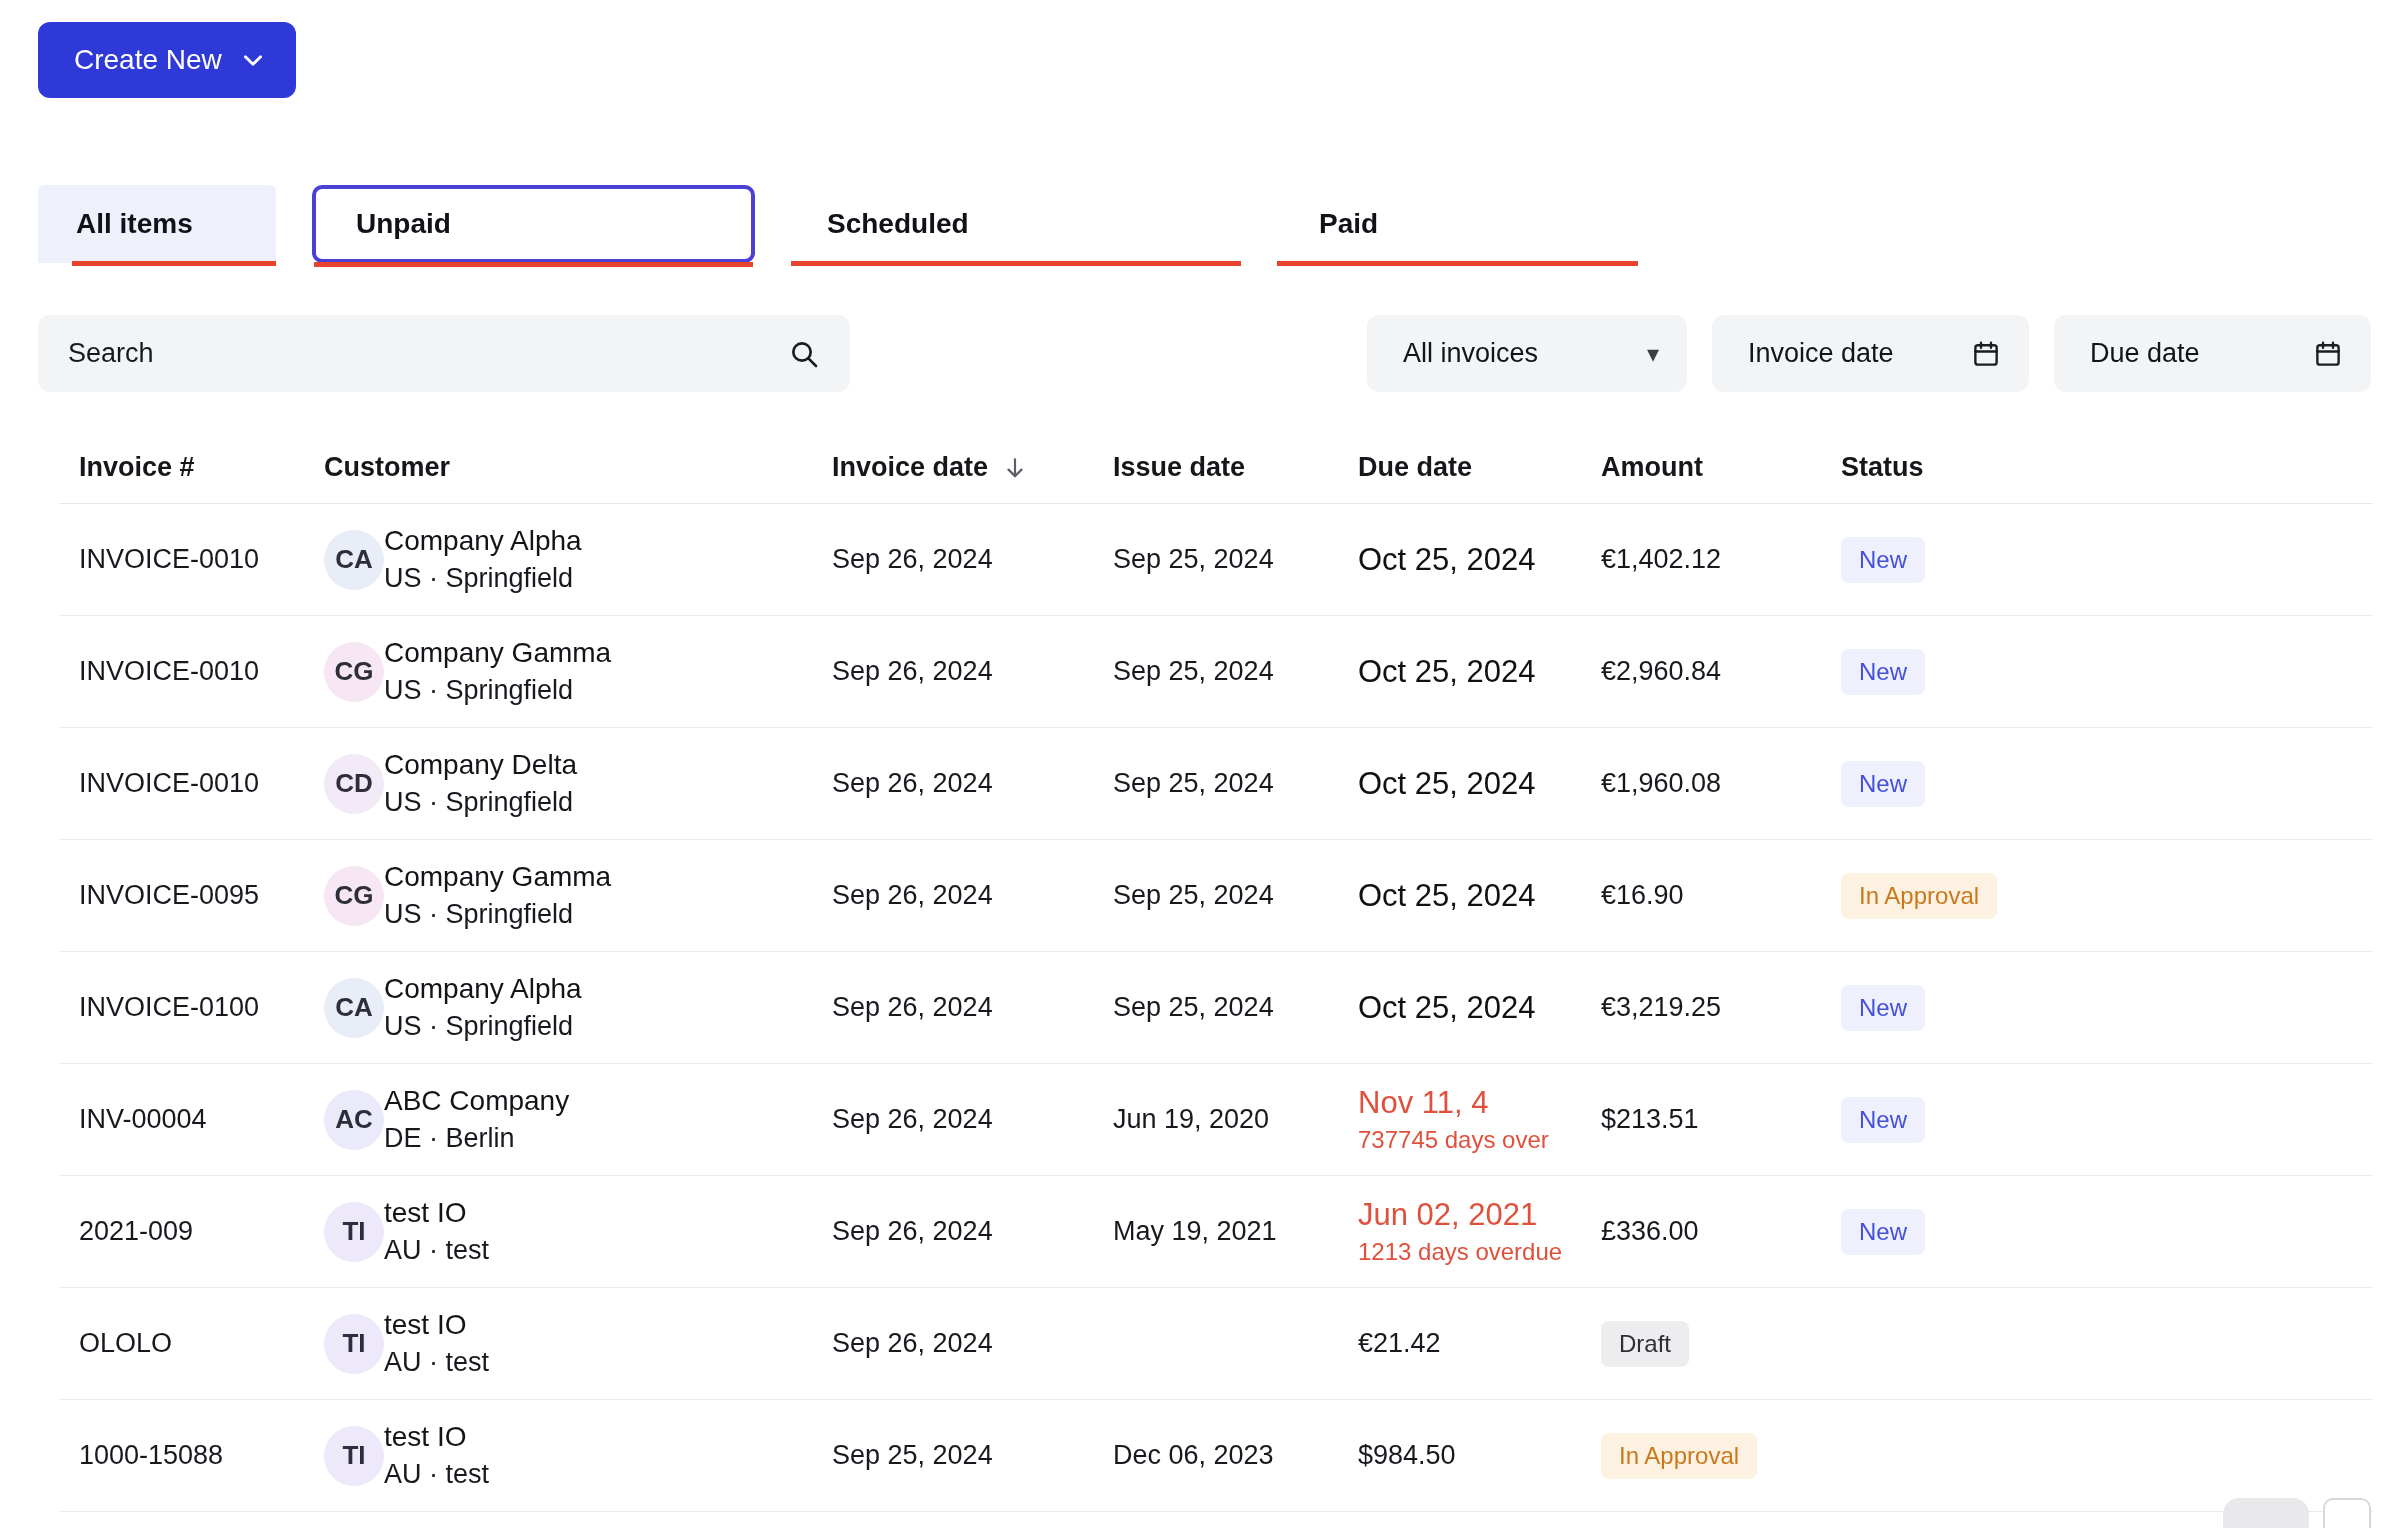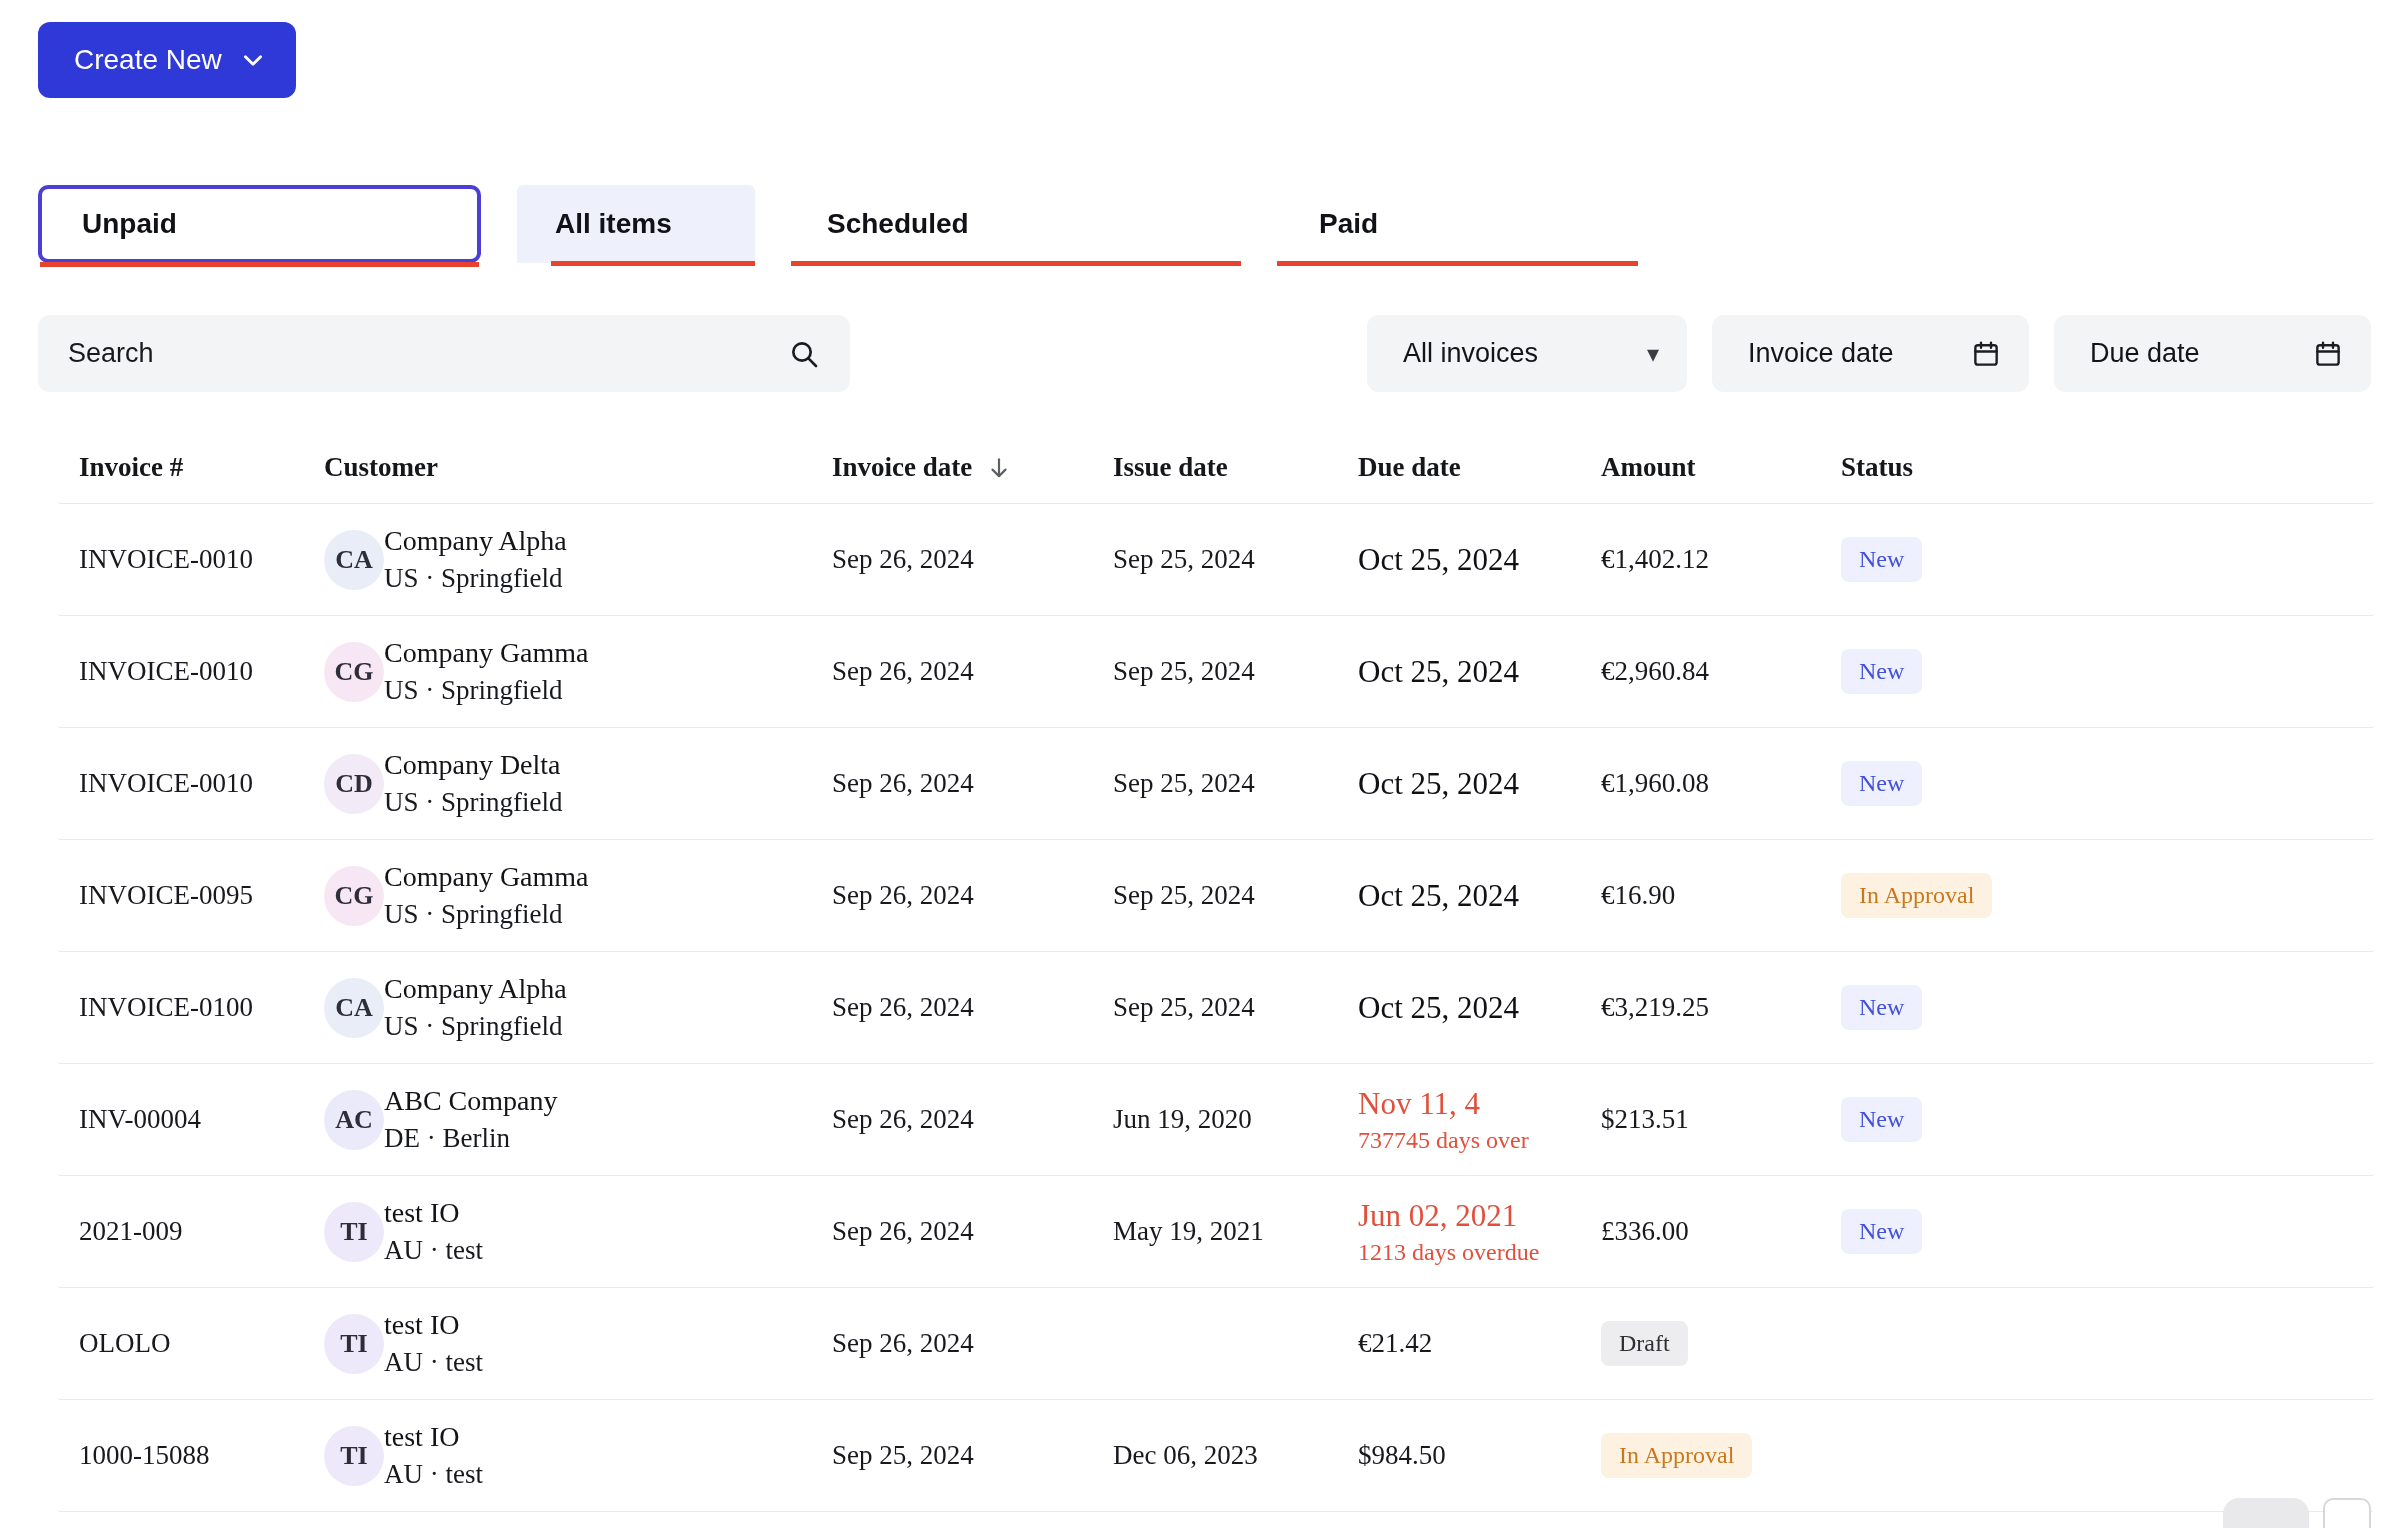--- a/index.html
+++ b/index.html
@@ -48,21 +48,21 @@
   .search input::placeholder { color: #17191d; opacity: 1; }
   .filter-group { display: flex; gap: 25px; }
   .chip { height: 77px; background: #f3f4f6; border-radius: 12px; cursor: pointer;
           display: flex; align-items: center; justify-content: space-between;
           padding: 0 28px 0 36px; font-size: 27px; color: #121418; }
   .chip-select { width: 320px; }
   .chip-date { width: 317px; }
   .caret { font-size: 24px; color: #3a3d44; }
 
   
-  .table { position: absolute; left: 59px; top: 432px; width: 2314px; font-family: Liberation Serif, serif; }
+  .table { position: absolute; left: 59px; top: 432px; width: 2314px; }
   .thead, .trow { display: grid; align-items: center; padding-left: 20px;
                   grid-template-columns: 245px 508px 281px 245px 243px 240px auto; }
   .thead { height: 72px; border-bottom: 1px solid #e7e8ea;
            font-size: 27px; font-weight: 700; color: #15171b; }
   .th { display: flex; align-items: center; gap: 14px; cursor: pointer; }
   .trow { height: 112px; border-bottom: 1px solid #e9eaec; font-size: 27px; color: #17191e; cursor: pointer; }
   .cell-customer { display: flex; align-items: center; min-width: 0; }
   .avatar { width: 60px; height: 60px; border-radius: 50%; flex: none;
             display: flex; align-items: center; justify-content: center;
             font-size: 26px; font-weight: 700; color: #2e2e38; background: #ece9fb; }
@@ -94,22 +94,22 @@
     <span>Create New</span>
     <span>
       <svg width="26" height="26" viewBox="0 0 24 24" fill="none" stroke="#ffffff" stroke-width="2.6" stroke-linecap="round" stroke-linejoin="round">
           <path d="M5 9l7 7 7-7"></path>
         </svg>
     </span>
   </button>
 </header>
 
 <nav class="tabs">
+  <div class="tab tab-all">All items</div>
   <div class="tab tab-unpaid">Unpaid</div>
-  <div class="tab tab-all">All items</div>
   <div class="tab tab-scheduled">Scheduled</div>
   <div class="tab tab-paid">Paid</div>
 </nav>
 
 <div class="filters">
   <div class="search">
     <input type="text" placeholder="Search" style="">
     <span>
       <svg width="32" height="32" viewBox="0 0 24 24" fill="none" stroke="#1a1c20" stroke-width="2" stroke-linecap="round">
           <circle cx="10.5" cy="10.5" r="6.5"></circle>

